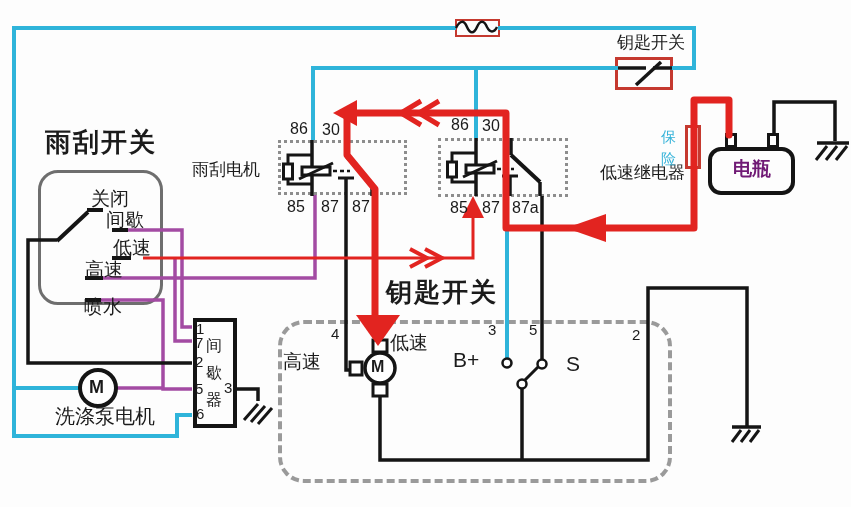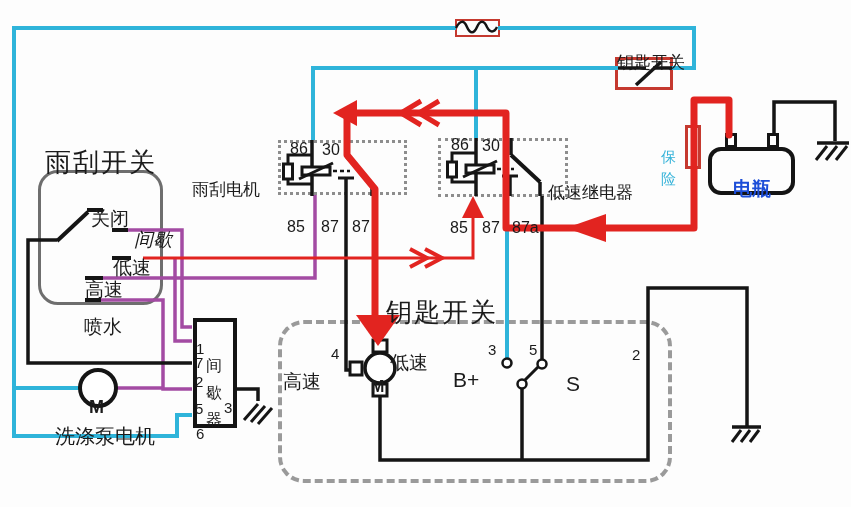--- a/index.html
+++ b/index.html
@@ -12,29 +12,29 @@
   .box{position:absolute;box-sizing:border-box;z-index:1;background:transparent;}
   .wiper-switch-box{border:3px solid #6e6e6e;border-radius:20px;}
   .relay-box{border:3px dotted #8d8d8d;}
   .red-outline{border:3px solid #c5392f;}
   .thin-red-outline{border:2px solid #c5392f;}
   .battery-box{border:4px solid #141414;border-radius:13px;}
   .post{border:3px solid #141414;background:#fff;}
   .motor-box{border:4px dashed #9a9a9a;border-radius:26px;}
   .intermittent-box{border:4px solid #141414;}
   svg#wires{position:absolute;left:0;top:0;z-index:2;}
-  .lbl{position:absolute;z-index:3;white-space:nowrap;line-height:1.15;margin-top:20px;}
+  .lbl{position:absolute;z-index:3;white-space:nowrap;line-height:1.15;}
   .vert{white-space:normal;word-break:break-all;}
-  .big{font-size:26px;font-weight:400;letter-spacing:2px;text-align:center;}
+  .big{font-size:26px;font-weight:700;letter-spacing:2px;text-align:center;}
   .pos{font-size:19px;font-weight:500;}
   .small{font-size:15px;}
   .term{font-size:16px;}
   .relay-name{font-size:17px;font-weight:500;}
   .cyanTxt{color:#36b3d9;}
-  .redTxt{color:#1d4ed8;font-weight:600;}
+  .redTxt{color:#701a75;font-weight:600;}
 </style>
 </head>
 <body>
 
 <div id="stage">
 
   <div class="box wiper-switch-box" style="left:38px;top:170px;width:125px;height:135px;"></div>
   <div class="box relay-box" style="left:278px;top:140px;width:129px;height:55px;"></div>
   <div class="box relay-box" style="left:438px;top:138px;width:130px;height:59px;"></div>
   <div class="box thin-red-outline" style="left:455px;top:19px;width:45px;height:18px;"></div>
@@ -164,27 +164,27 @@
       <polygon points="566,228 606,214 606,242" fill="#e22420"></polygon>
       <polyline points="421,101 401,113 421,125" stroke="#e22420" stroke-width="5" fill="none"></polyline>
       <polyline points="439,101 419,113 439,125" stroke="#e22420" stroke-width="5" fill="none"></polyline>
       <polygon points="333,113 357,100 357,126" fill="#e22420"></polygon>
       <polygon points="356,315 400,315 378,346" fill="#e22420"></polygon>
     </g>
   </svg>
 
   <div class="lbl big" style="left:45px;top:128px;">雨刮开关</div>
   <div class="lbl pos" style="left:91px;top:188px;font-family:Liberation Serif, serif;">关闭</div>
-  <div class="lbl pos" style="left:134px;top:209px;font-style:italic;">间歇</div>
+  <div class="lbl pos" style="left:106px;top:209px;">间歇</div>
   <div class="lbl pos" style="left:113px;top:237px;">低速</div>
   <div class="lbl pos" style="left:85px;top:259px;">高速</div>
   <div class="lbl pos" style="left:84px;top:296px;">喷水</div>
 
   <div class="lbl relay-name" style="left:192px;top:160px;">雨刮电机</div>
-  <div class="lbl relay-name" style="left:548px;top:163px;">低速继电器</div>
+  <div class="lbl relay-name" style="left:600px;top:163px;">低速继电器</div>
 
   <div class="lbl term" style="left:290px;top:120px;">86</div>
   <div class="lbl term" style="left:322px;top:121px;">30</div>
   <div class="lbl term" style="left:287px;top:198px;">85</div>
   <div class="lbl term" style="left:321px;top:198px;">87</div>
   <div class="lbl term" style="left:352px;top:198px;">87</div>
 
   <div class="lbl term" style="left:451px;top:116px;">86</div>
   <div class="lbl term" style="left:482px;top:117px;">30</div>
   <div class="lbl term" style="left:450px;top:199px;">85</div>

